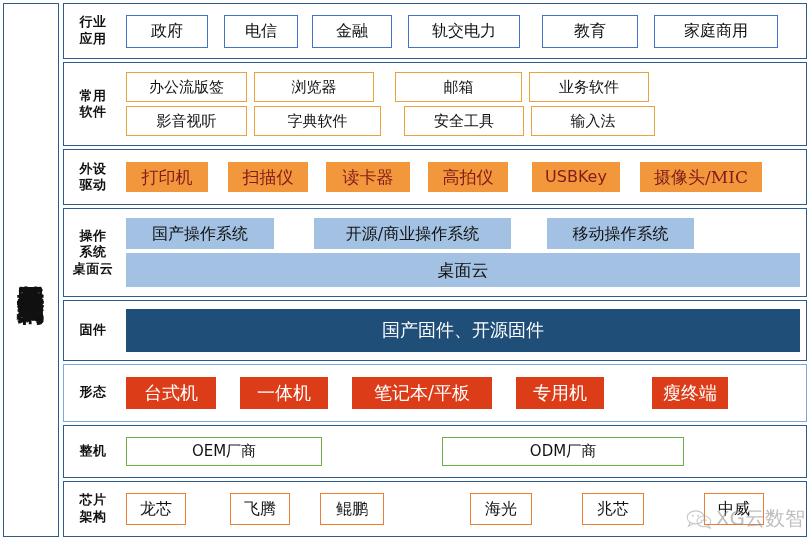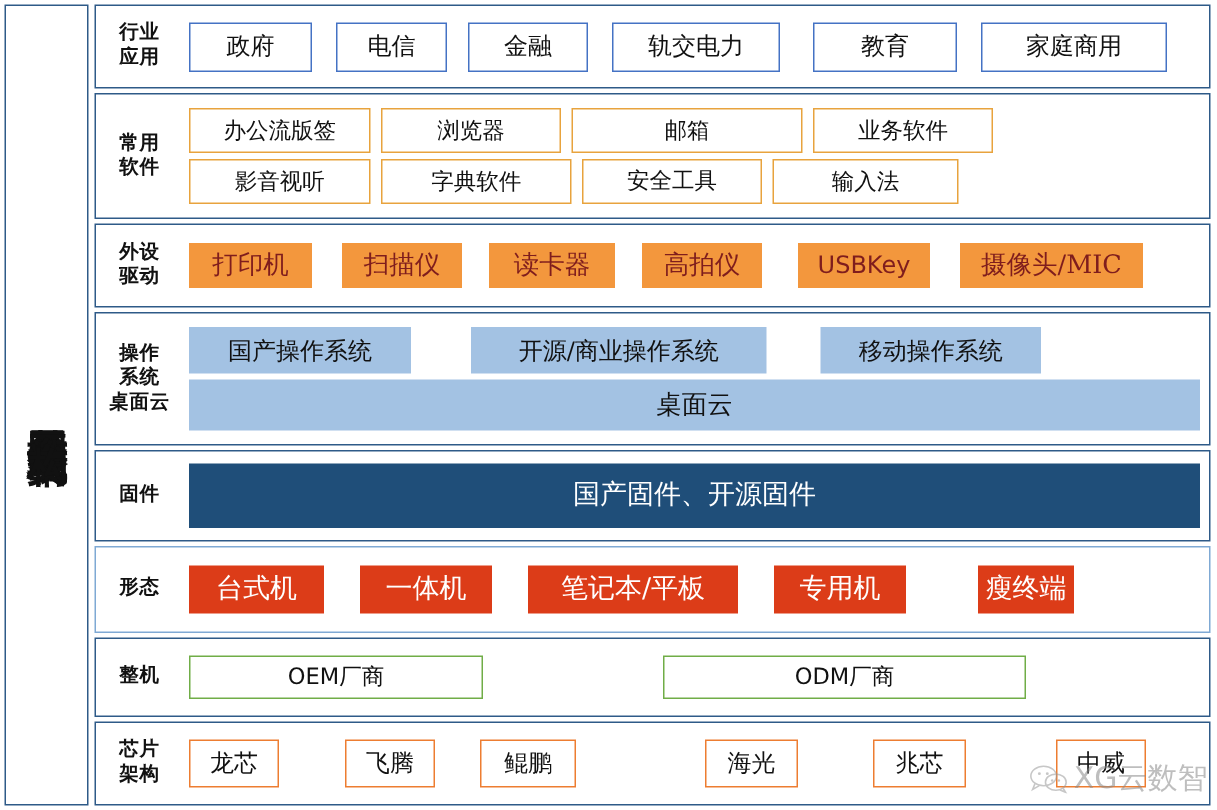--- a/index.html
+++ b/index.html
@@ -189,27 +189,27 @@
 
     <div class="band band-software">
       <div class="band-label">
         <div>常用</div>
         <div>软件</div>
       </div>
       <div class="band-body">
         <div class="row">
           <div class="cell outline-orange" style="width:121px;margin-left:6px;">办公流版签</div>
           <div class="cell outline-orange" style="width:120px;margin-left:7px;">浏览器</div>
-          <div class="cell outline-orange" style="width:154px;margin-left:7px;">邮箱</div>
+          <div class="cell outline-orange" style="width:127px;margin-left:21px;">邮箱</div>
           <div class="cell outline-orange" style="width:120px;margin-left:7px;">业务软件</div>
         </div>
         <div class="row">
           <div class="cell outline-orange" style="width:121px;margin-left:6px;">影音视听</div>
           <div class="cell outline-orange" style="width:127px;margin-left:7px;">字典软件</div>
-          <div class="cell outline-orange" style="width:120px;margin-left:7px;font-family:Liberation Mono, monospace;">安全工具</div>
+          <div class="cell outline-orange" style="width:120px;margin-left:23px;">安全工具</div>
           <div class="cell outline-orange" style="width:124px;margin-left:7px;">输入法</div>
         </div>
       </div>
     </div>
 
     <div class="band band-periph">
       <div class="band-label">
         <div>外设</div>
         <div>驱动</div>
       </div>
@@ -257,21 +257,21 @@
     <div class="band band-form accent-light">
       <div class="band-label">
         <div>形态</div>
       </div>
       <div class="band-body">
         <div class="row">
           <div class="cell fill-red" style="width:90px;margin-left:6px;">台式机</div>
           <div class="cell fill-red" style="width:88px;margin-left:24px;">一体机</div>
           <div class="cell fill-red" style="width:140px;margin-left:24px;">笔记本/平板</div>
           <div class="cell fill-red" style="width:88px;margin-left:24px;">专用机</div>
-          <div class="cell fill-red" style="width:64px;margin-left:48px;">瘦终端</div>
+          <div class="cell fill-red" style="width:76px;margin-left:48px;">瘦终端</div>
         </div>
       </div>
     </div>
 
     <div class="band band-whole">
       <div class="band-label">
         <div>整机</div>
       </div>
       <div class="band-body">
         <div class="row">

